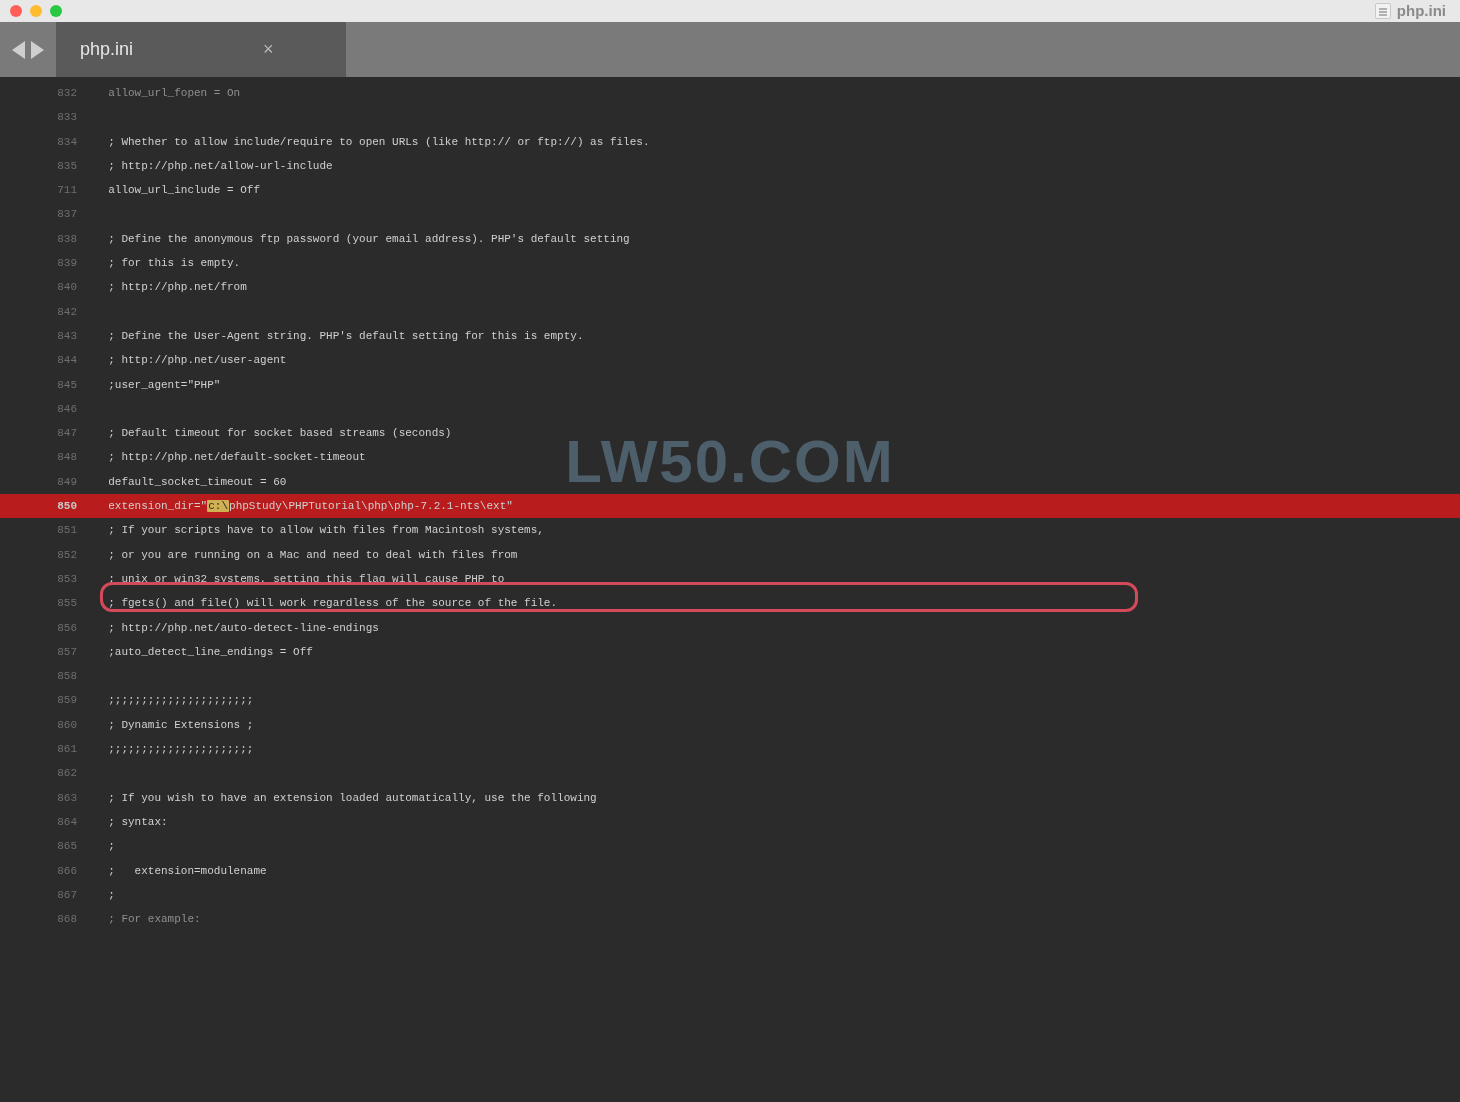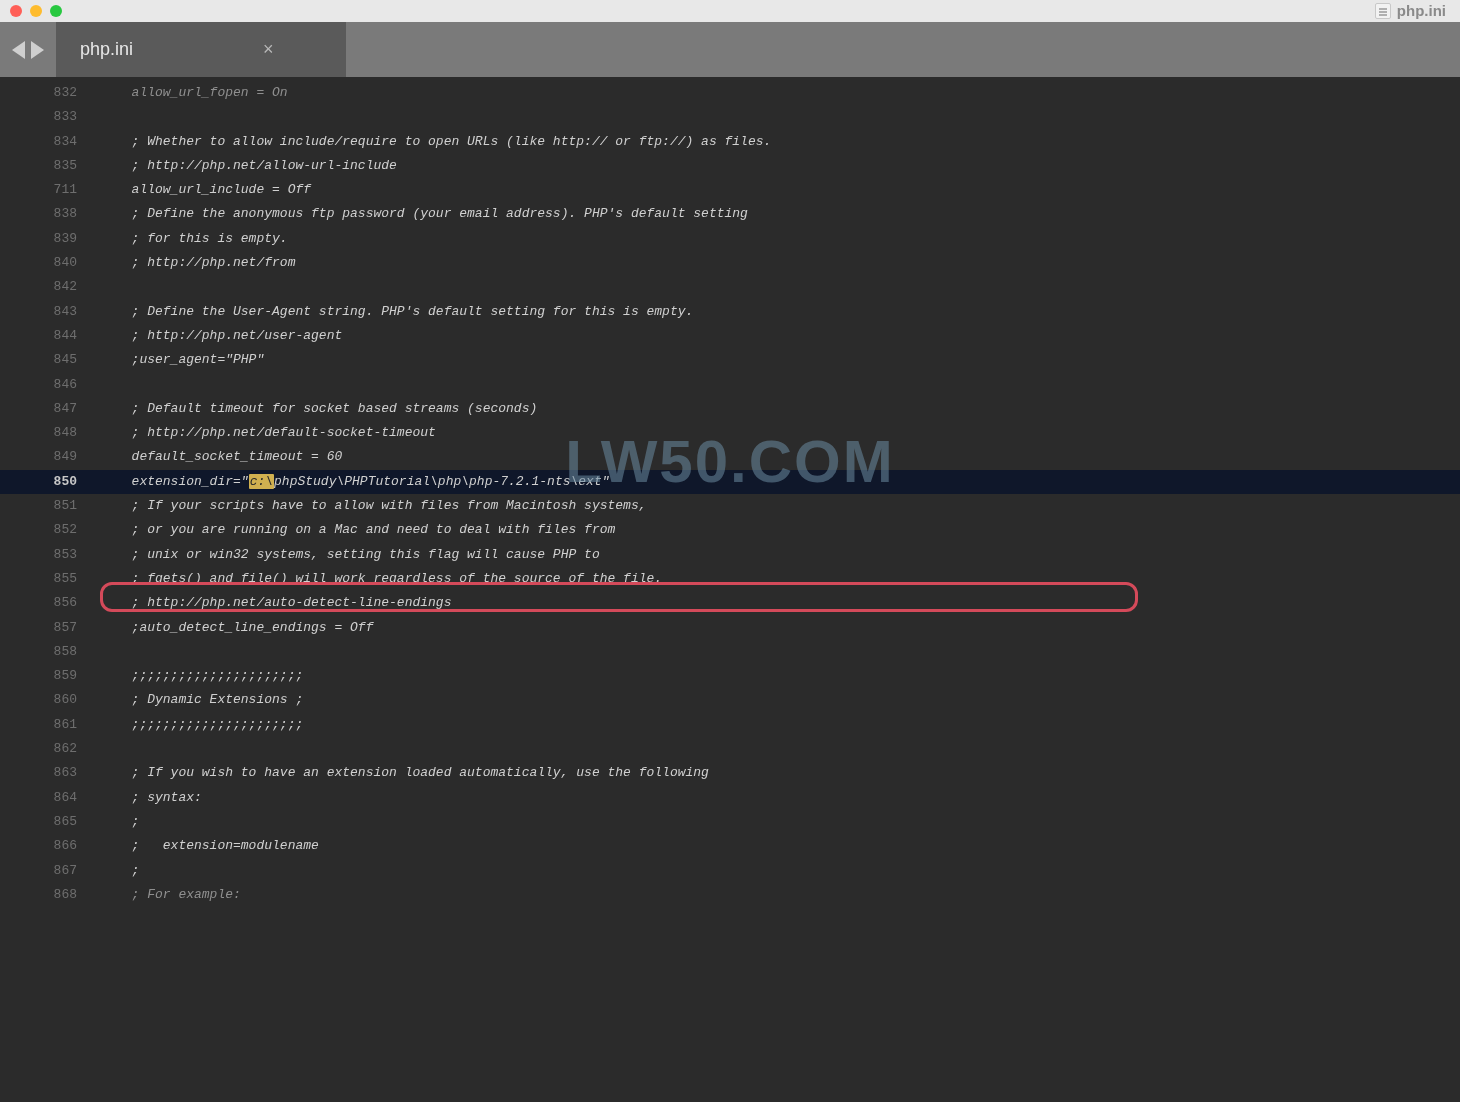--- a/index.html
+++ b/index.html
@@ -97,37 +97,36 @@
       background: #2b2b2b;
       height: calc(100vh - 77px);
       overflow: hidden;
       position: relative;
       padding-top: 4px;
     }
     .line {
       display: flex;
       height: 24.3px;
       line-height: 24.3px;
-      font-size: 13px;
+      font-size: 11px;
       white-space: pre;
-      gap: 21px;
     }
     .gutter {
       width: 95px;
       text-align: right;
       padding-right: 18px;
       color: #6e6e6e;
       user-select: none;
       flex-shrink: 0;
     }
     .gutter.active { color: #c8c8c8; font-weight: 600; }
-    .code { flex: 1; color: #d0d0d0; font-style: italic; }
+    .code { flex: 1; color: #d0d0d0; }
     .code.dim { color: #8f8f8f; }
     .highlight-line {
-      background: #0f172a;
+      background: #b91c1c;
     }
     .highlight-text {
       background: #d0b050;
       color: #2a2a2a;
       padding: 0 1px;
       border-radius: 1px;
     }
     .highlight-box {
       position: absolute;
       border: 3px solid #d44a5a;
@@ -176,20 +175,21 @@
 </div>
 
 <div class="editor" id="editor">
   <div class="watermark">LW50.COM</div>
   <div class="highlight-box" id="hlbox" style="top: 505px; left: 100px; width: 1038px; height: 30px;"></div>
 <div class="line"><div class="gutter">832</div><div class="code dim">  allow_url_fopen = On</div></div>
     <div class="line"><div class="gutter">833</div><div class="code">  </div></div>
     <div class="line"><div class="gutter">834</div><div class="code">  ; Whether to allow include/require to open URLs (like http:// or ftp://) as files.</div></div>
     <div class="line"><div class="gutter">835</div><div class="code">  ; http://php.net/allow-url-include</div></div>
     <div class="line"><div class="gutter">711</div><div class="code">  allow_url_include = Off</div></div>
+    <div class="line"><div class="gutter">837</div><div class="code">  </div></div>
     <div class="line"><div class="gutter">838</div><div class="code">  ; Define the anonymous ftp password (your email address). PHP's default setting</div></div>
     <div class="line"><div class="gutter">839</div><div class="code">  ; for this is empty.</div></div>
     <div class="line"><div class="gutter">840</div><div class="code">  ; http://php.net/from</div></div>
     <div class="line"><div class="gutter">842</div><div class="code">  </div></div>
     <div class="line"><div class="gutter">843</div><div class="code">  ; Define the User-Agent string. PHP's default setting for this is empty.</div></div>
     <div class="line"><div class="gutter">844</div><div class="code">  ; http://php.net/user-agent</div></div>
     <div class="line"><div class="gutter">845</div><div class="code">  ;user_agent="PHP"</div></div>
     <div class="line"><div class="gutter">846</div><div class="code">  </div></div>
     <div class="line"><div class="gutter">847</div><div class="code">  ; Default timeout for socket based streams (seconds)</div></div>
     <div class="line"><div class="gutter">848</div><div class="code">  ; http://php.net/default-socket-timeout</div></div>

